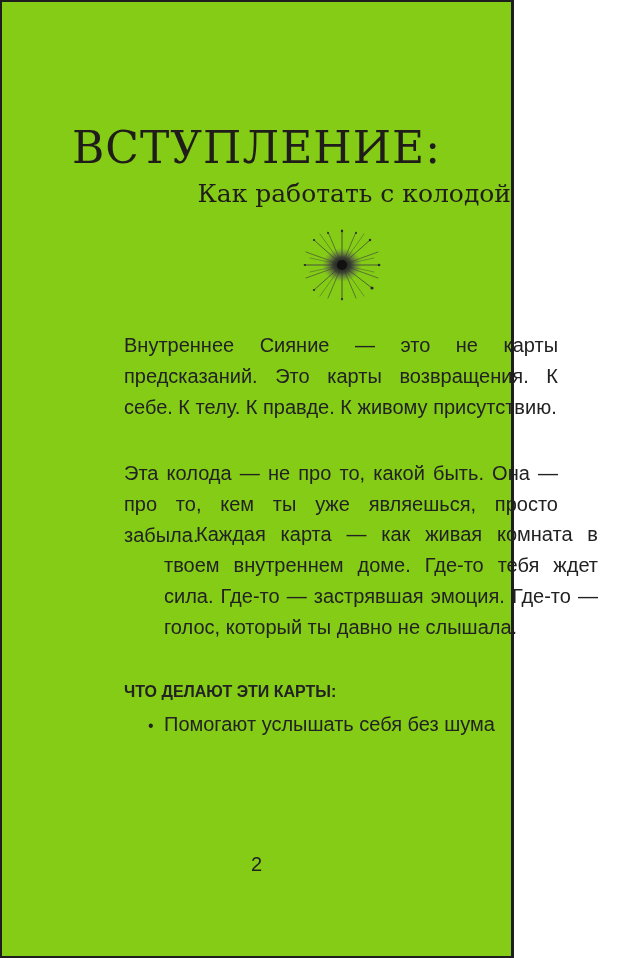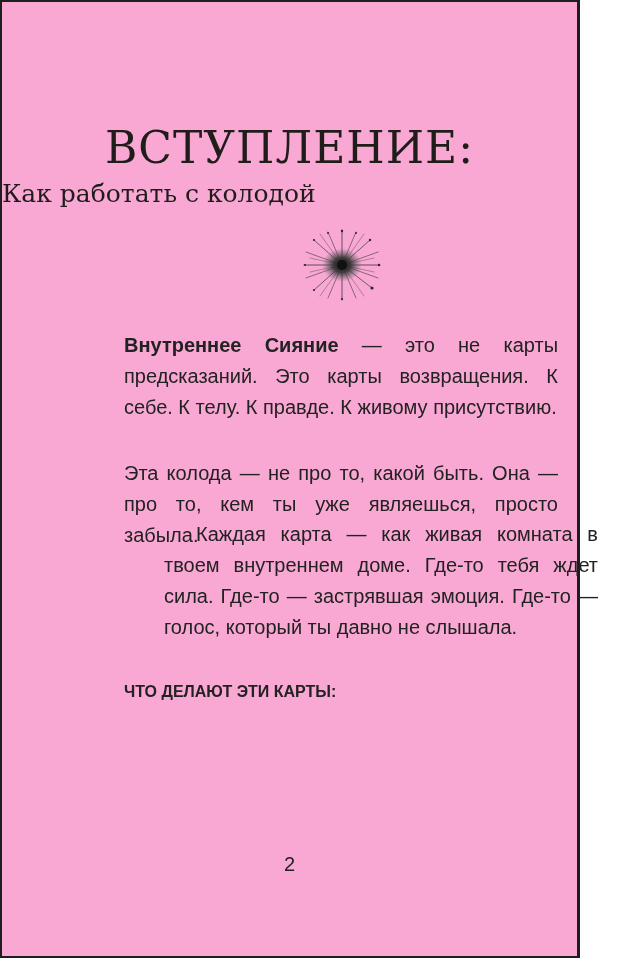--- a/index.html
+++ b/index.html
@@ -1,59 +1,59 @@
 <!DOCTYPE html>
 <html><head>
   <meta charset="utf-8">
   <style>
     html, body { margin: 0; padding: 0; background: #ffffff; }
     body { width: 640px; height: 958px; overflow: hidden; }
     .page {
       position: relative;
-      width: 580px; height: 958px;
+      width: 514px; height: 958px;
       box-sizing: border-box;
       border: 2px solid #1e1e1e;
       border-right-width: 3px;
-      background: #f9a8d4;
+      background: #84cc16;
       color: #222222;
     }
     .title {
       position: absolute; left: 0; right: 0; top: 118px;
       text-align: center;
       font-family: "DejaVu Serif", serif;
       font-weight: 300;
       font-size: 44px;
       letter-spacing: 1px;
       color: #1f1c1a;
       line-height: 56px;
     }
     .subtitle {
       position: absolute; left: 0; right: 0; top: 174px;
-      text-align: left;
+      text-align: right;
       font-family: "DejaVu Serif", serif;
       font-size: 25px;
       color: #1f1c1a;
       line-height: 36px;
     }
     .ornament {
       position: absolute; left: 294px; top: 226px;
       width: 92px; height: 74px;
     }
     .body-text {
       position: absolute; left: 122px; width: 434px;
       font-family: "Liberation Sans", sans-serif;
       font-size: 20px;
       line-height: 31px;
       color: #222222;
       text-align: justify;
     }
     .p1 { top: 328px; }
     .p2 { top: 449px; margin-top: 7px; }
     .p3 { top: 517px; text-indent: 32px; margin-left: 40px; }
-    .bold { font-weight: bold; }
+    .bold { font-weight: normal; }
     .section-heading {
       position: absolute; left: 122px; top: 675px;
       font-family: "Liberation Sans", sans-serif;
       font-weight: bold;
       font-size: 16px;
       line-height: 30px;
       color: #222222;
     }
     .bullet-list {
       position: absolute; left: 146px; top: 708px;
@@ -133,17 +133,18 @@
 
   <div class="body-text p1"><span class="bold">Внутреннее Сияние</span><span> — это не карты предсказаний. Это карты возвращения. К себе. К телу. К правде. К живому присутствию.</span></div>
 
   <div class="body-text p2">Эта колода — не про то, какой быть. Она — про то, кем ты уже являешься, просто забыла.</div>
 
   <div class="body-text p3">Каждая карта — как живая комната в твоем внутреннем доме. Где-то тебя ждет сила. Где-то — застрявшая эмоция. Где-то — голос, который ты давно не слышала.</div>
 
   <div class="section-heading">ЧТО ДЕЛАЮТ ЭТИ КАРТЫ:</div>
 
   <ul class="bullet-list">
+    <li><span class="bullet-dot">•</span><span>Помогают услышать себя без шума</span></li>
   </ul>
 
   <div class="page-number">2</div>
 
 </div>
 
 </body></html>

